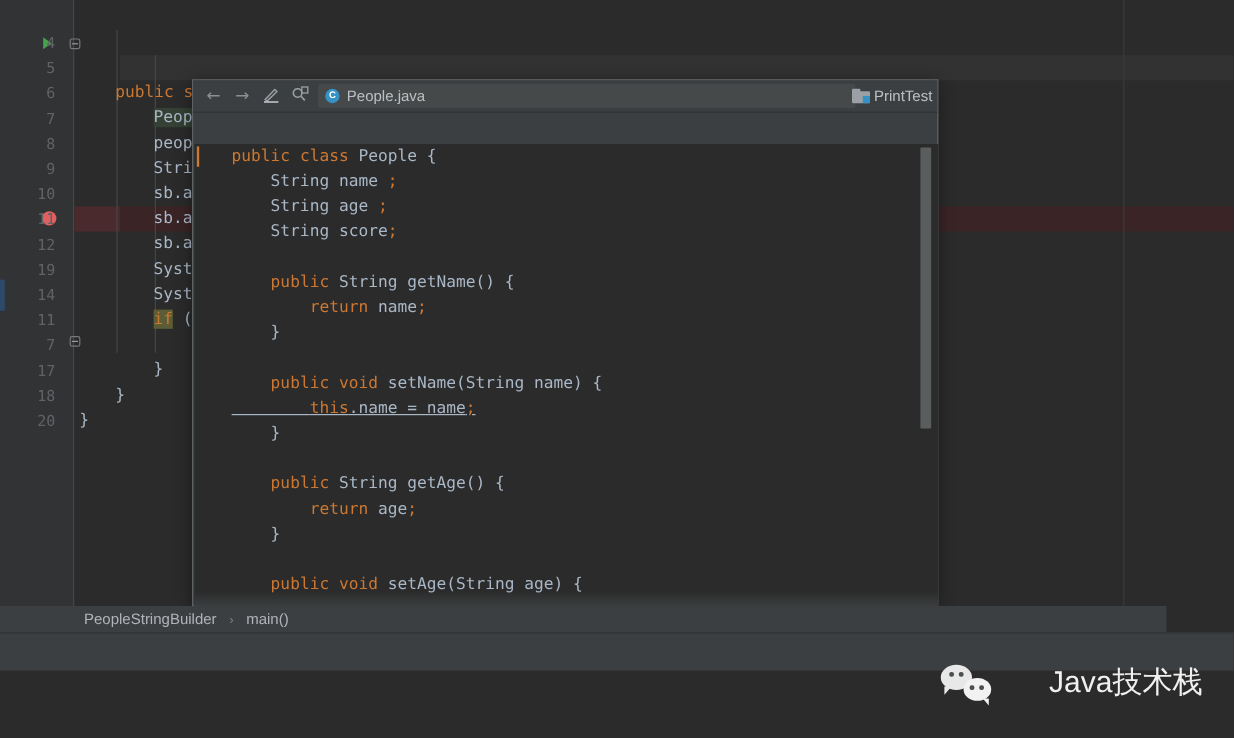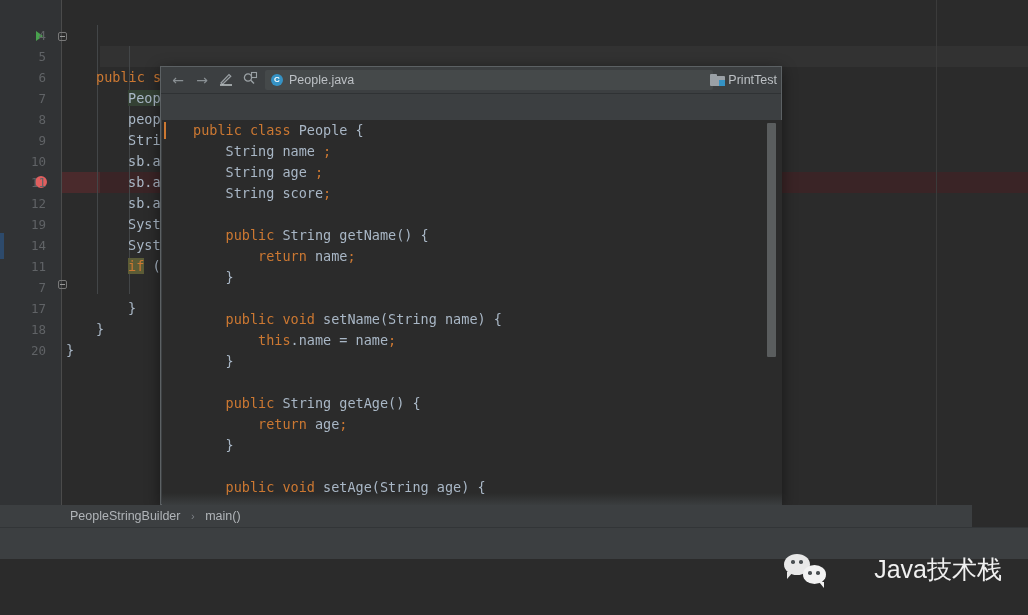--- a/index.html
+++ b/index.html
@@ -527,21 +527,21 @@
       <div class="prow" style="top:0px;"><span class="kw">public</span> <span class="kw">class</span> People {</div>
       <div class="prow" style="top:21px;">    String name <span class="kw">;</span></div>
       <div class="prow" style="top:42px;">    String age <span class="kw">;</span></div>
       <div class="prow" style="top:63px;">    String score<span class="kw">;</span></div>
       <div class="prow" style="top:84px;"> </div>
       <div class="prow" style="top:105px;">    <span class="kw">public</span> String getName() {</div>
       <div class="prow" style="top:126px;">        <span class="kw">return</span> name<span class="kw">;</span></div>
       <div class="prow" style="top:147px;">    }</div>
       <div class="prow" style="top:168px;"> </div>
       <div class="prow" style="top:189px;">    <span class="kw">public</span> <span class="kw">void</span> setName(String name) {</div>
-      <div class="prow" style="top:210px;">        <span class="kw">this</span>.name = name<span class="kw">;</span></div>
+      <div class="prow" style="top:210px;text-decoration:underline;">        <span class="kw">this</span>.name = name<span class="kw">;</span></div>
       <div class="prow" style="top:231px;">    }</div>
       <div class="prow" style="top:252px;"> </div>
       <div class="prow" style="top:273px;">    <span class="kw">public</span> String getAge() {</div>
       <div class="prow" style="top:294px;">        <span class="kw">return</span> age<span class="kw">;</span></div>
       <div class="prow" style="top:315px;">    }</div>
       <div class="prow" style="top:336px;"> </div>
       <div class="prow" style="top:357px;">    <span class="kw">public</span> <span class="kw">void</span> setAge(String age) {</div>
       <div class="prow" style="top:378px; color:#6b6b6b;">        ...</div>
 
       <div class="pscroll-track">

